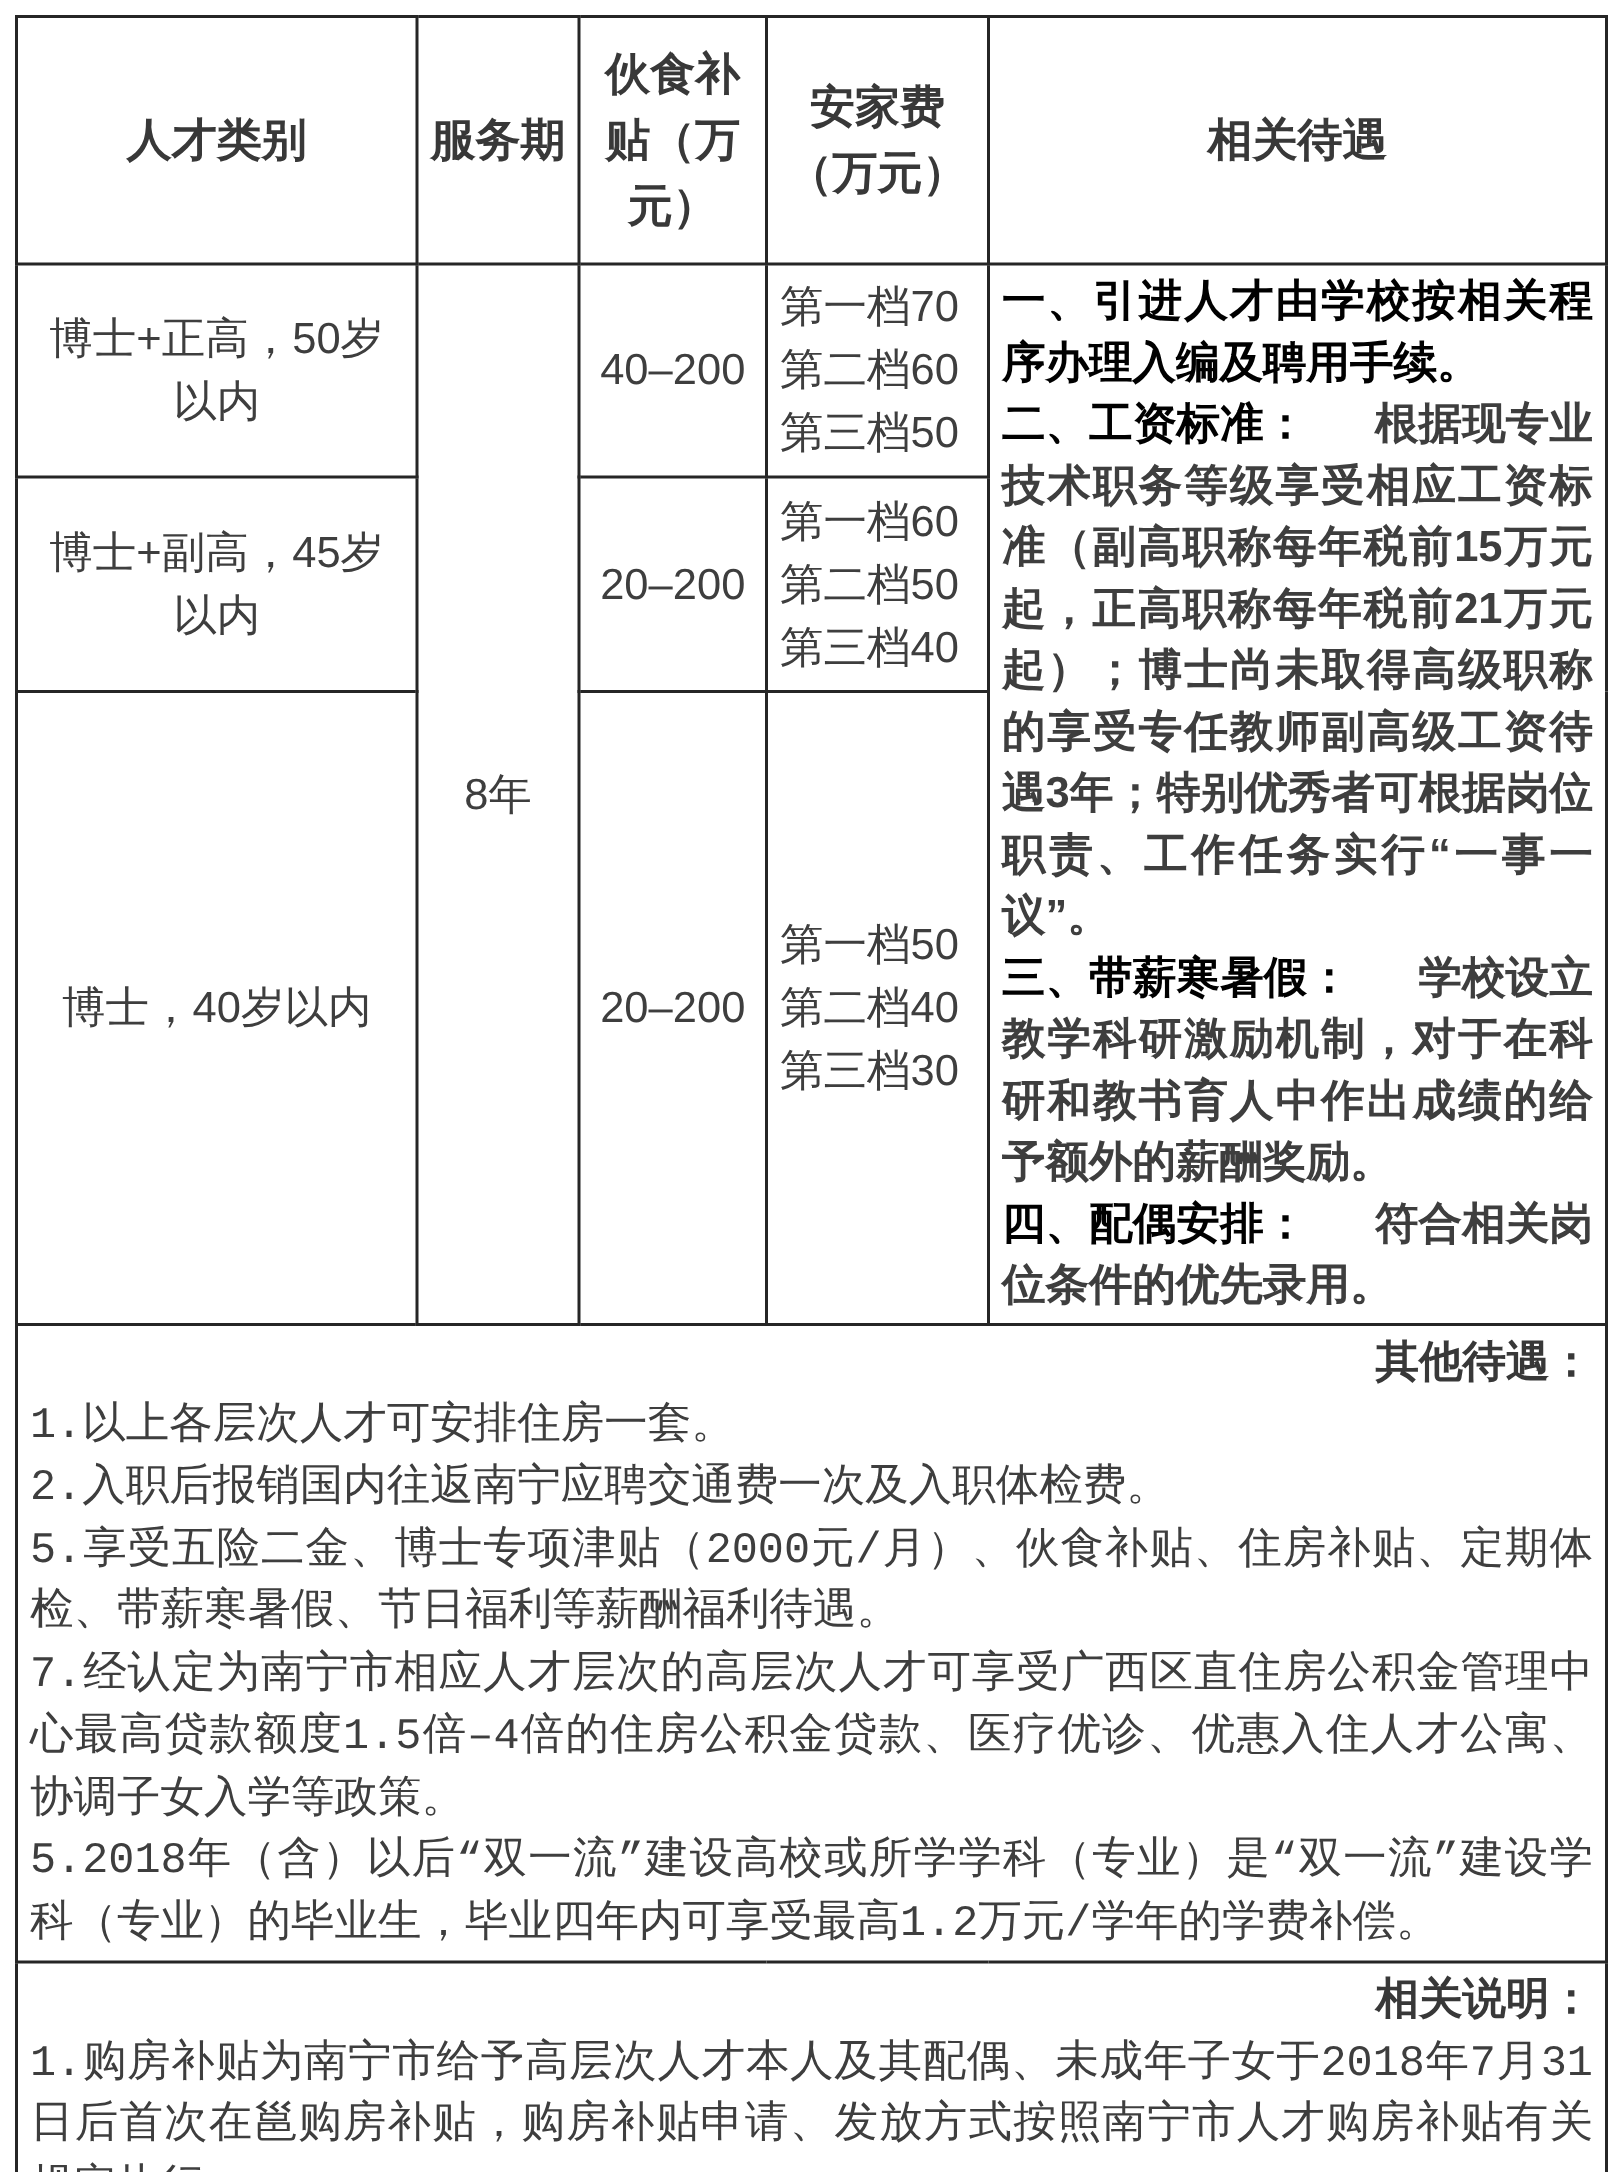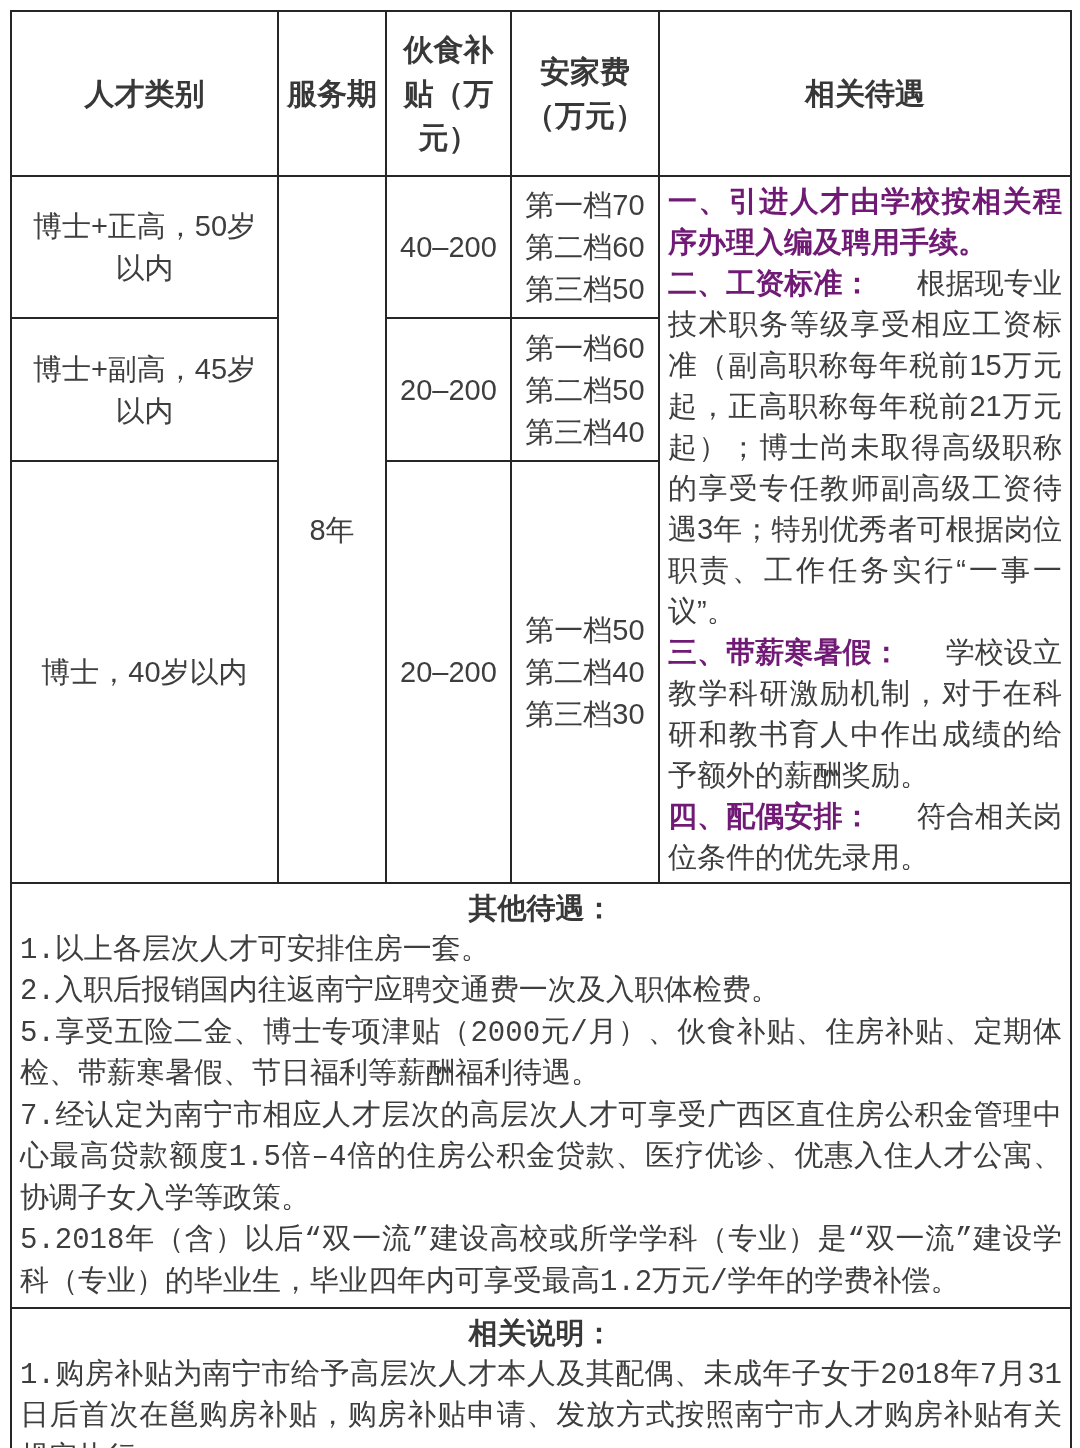--- a/index.html
+++ b/index.html
@@ -33,43 +33,42 @@
     vertical-align: middle;
     font-size: 30px;
     line-height: 44px;
   }
   .cell-center {
     text-align: center;
     vertical-align: middle;
     line-height: 42px;
   }
   .tier-lines {
-    text-align: center;
     vertical-align: middle;
     line-height: 42px;
     padding: 2px 2px;
   }
   td.benefits-cell {
     vertical-align: top;
     text-align: justify;
     padding: 6px 10px 6px 12px;
     line-height: 41px;
   }
-  .benefit-lead { font-weight: bold; color: #701a75; }
-  .benefit-body { font-weight: normal; margin-left: 45px; }
+  .benefit-lead { font-weight: bold; color: #000000; }
+  .benefit-body { font-weight: bold; margin-left: 45px; }
   td.fullwidth-cell {
     vertical-align: top;
     padding: 6px 12px;
     line-height: 41.5px;
     text-align: justify;
   }
   .section-heading {
     font-weight: bold;
     color: #383838;
-    text-align: center;
+    text-align: right;
   }
   .section-line { margin: 0; font-family: Liberation Mono, monospace; }
 </style>
 </head>
 <body>
 
 <div class="page">
   <table class="talent">
     <colgroup>
       <col style="width:267px">

